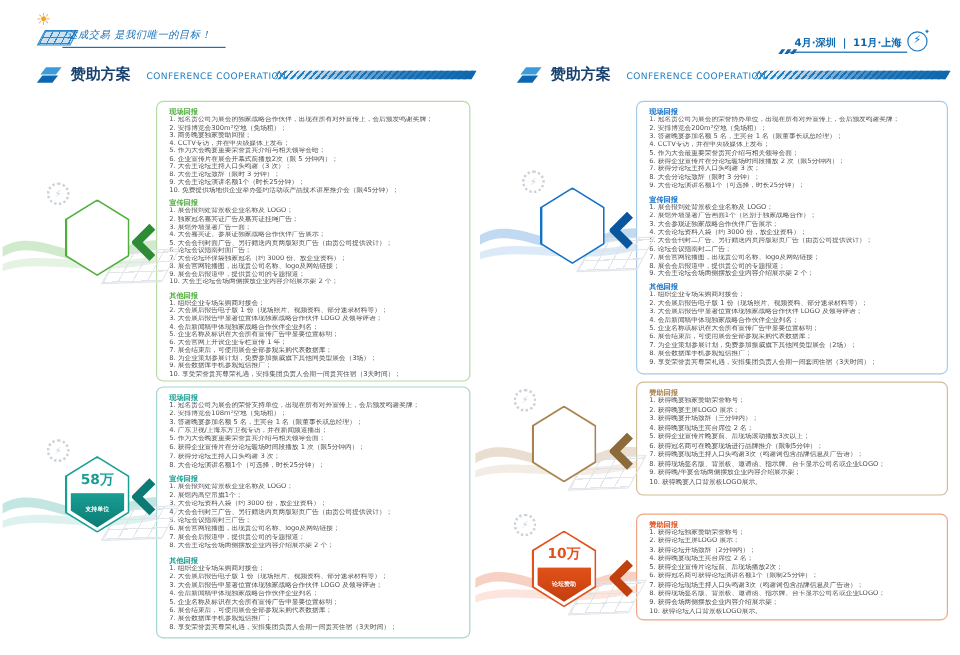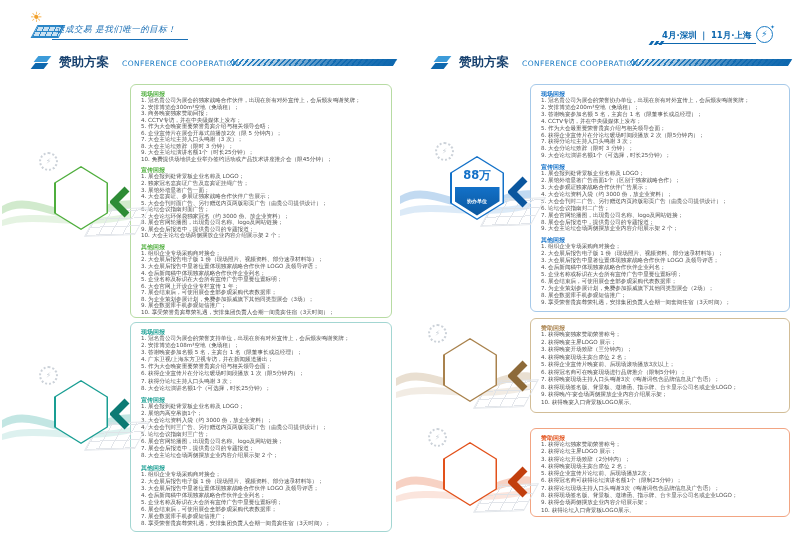--- a/index.html
+++ b/index.html
@@ -244,20 +244,24 @@
           </div>
         </div>
     </div>
     <div class="badge">
       <div class="gear">
           <span>⚡</span>
         </div>
       <div class="solar"></div>
       <div class="hexo">
         <div class="hexm"></div>
+        <div class="hexi">
+          <div class="price">58万</div>
+          <div class="blabel">支持单位</div>
+        </div>
       </div>
     </div>
     <svg class="chev" viewBox="0 0 20 32">
       <polyline points="17,3 4,16 17,29" fill="none" stroke="currentColor" stroke-width="7"></polyline>
     </svg>
   </div>
   <div class="pkg" id="pkg2" style="--c1: #1371c8; --c2: #0a569e; --cb: #a6c9e9;">
     <svg class="ribbon" viewBox="0 0 140 60">
       <path fill="currentColor" fill-opacity="0.26" d="M0 30 C 30 12, 62 46, 96 32 C 112 25, 128 22, 140 26 L140 34 C 128 30, 112 33, 96 40 C 62 54, 30 20, 0 38 Z"></path>
       <path fill="currentColor" fill-opacity="0.15" d="M0 44 C 36 30, 80 52, 140 34 L140 40 C 80 58, 36 38, 0 50 Z"></path>
@@ -302,24 +306,20 @@
           </div>
         </div>
     </div>
     <div class="badge">
       <div class="gear">
           <span>⚡</span>
         </div>
       <div class="solar"></div>
       <div class="hexo">
         <div class="hexm"></div>
-        <div class="hexi">
-          <div class="price">88万</div>
-          <div class="blabel">协办单位</div>
-        </div>
       </div>
     </div>
     <svg class="chev" viewBox="0 0 20 32">
       <polyline points="17,3 4,16 17,29" fill="none" stroke="currentColor" stroke-width="7"></polyline>
     </svg>
   </div>
   <div class="pkg" id="pkg3" style="--c1: #a9824d; --c2: #8d6a39; --cb: #d2bd97;">
     <svg class="ribbon" viewBox="0 0 140 60">
       <path fill="currentColor" fill-opacity="0.26" d="M0 30 C 30 12, 62 46, 96 32 C 112 25, 128 22, 140 26 L140 34 C 128 30, 112 33, 96 40 C 62 54, 30 20, 0 38 Z"></path>
       <path fill="currentColor" fill-opacity="0.15" d="M0 44 C 36 30, 80 52, 140 34 L140 40 C 80 58, 36 38, 0 50 Z"></path>
@@ -376,20 +376,24 @@
           </div>
         </div>
     </div>
     <div class="badge">
       <div class="gear">
           <span>⚡</span>
         </div>
       <div class="solar"></div>
       <div class="hexo">
         <div class="hexm"></div>
+        <div class="hexi">
+          <div class="price">10万</div>
+          <div class="blabel">论坛赞助</div>
+        </div>
       </div>
     </div>
     <svg class="chev" viewBox="0 0 20 32">
       <polyline points="17,3 4,16 17,29" fill="none" stroke="currentColor" stroke-width="7"></polyline>
     </svg>
   </div>
 
 </div>
 
 </body></html>

